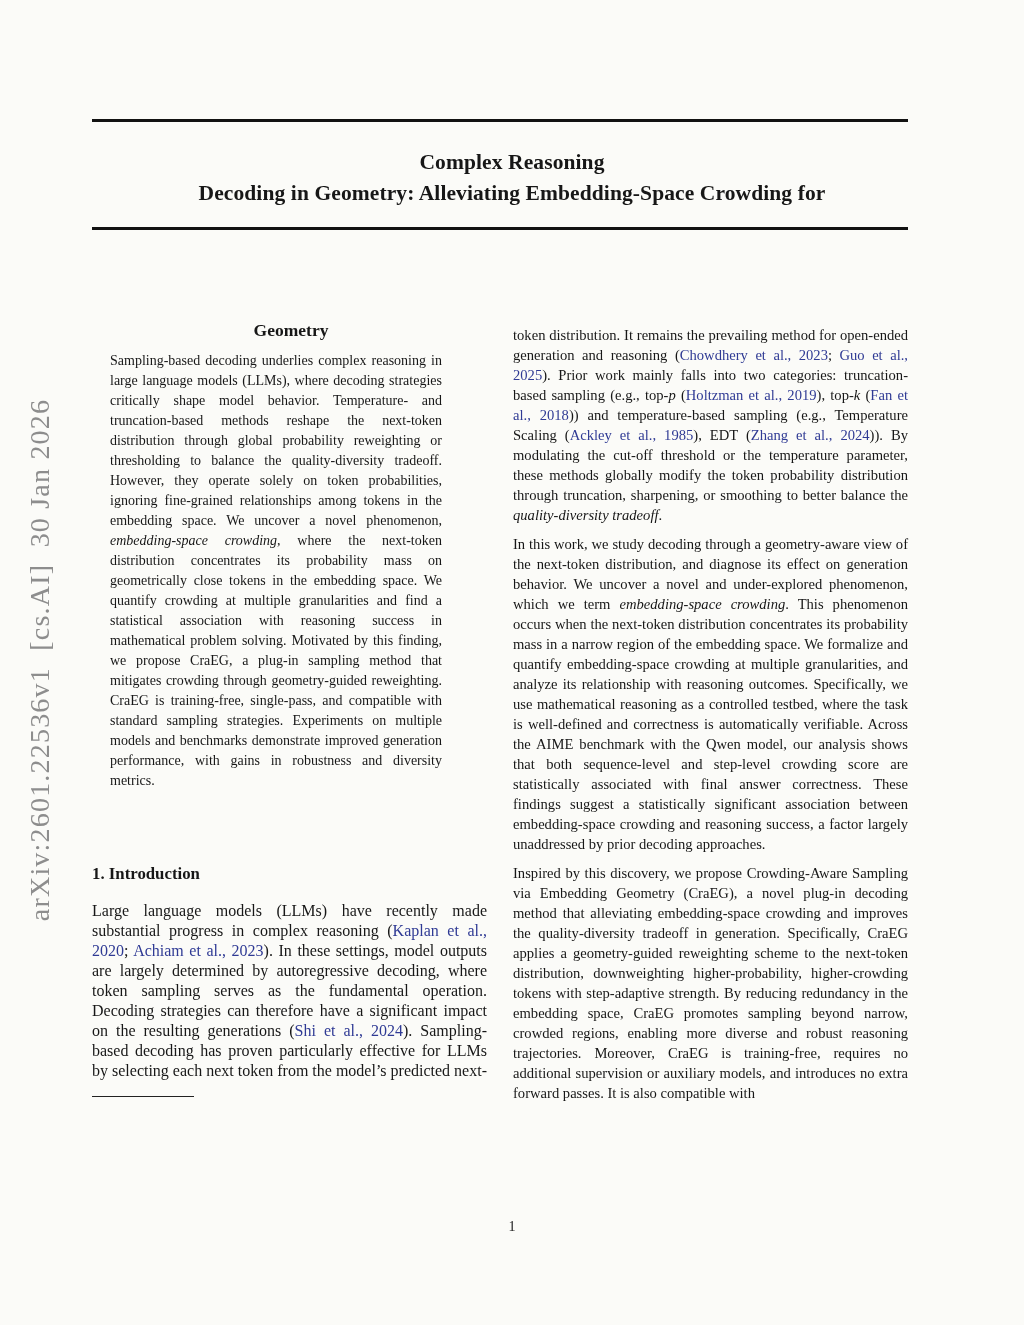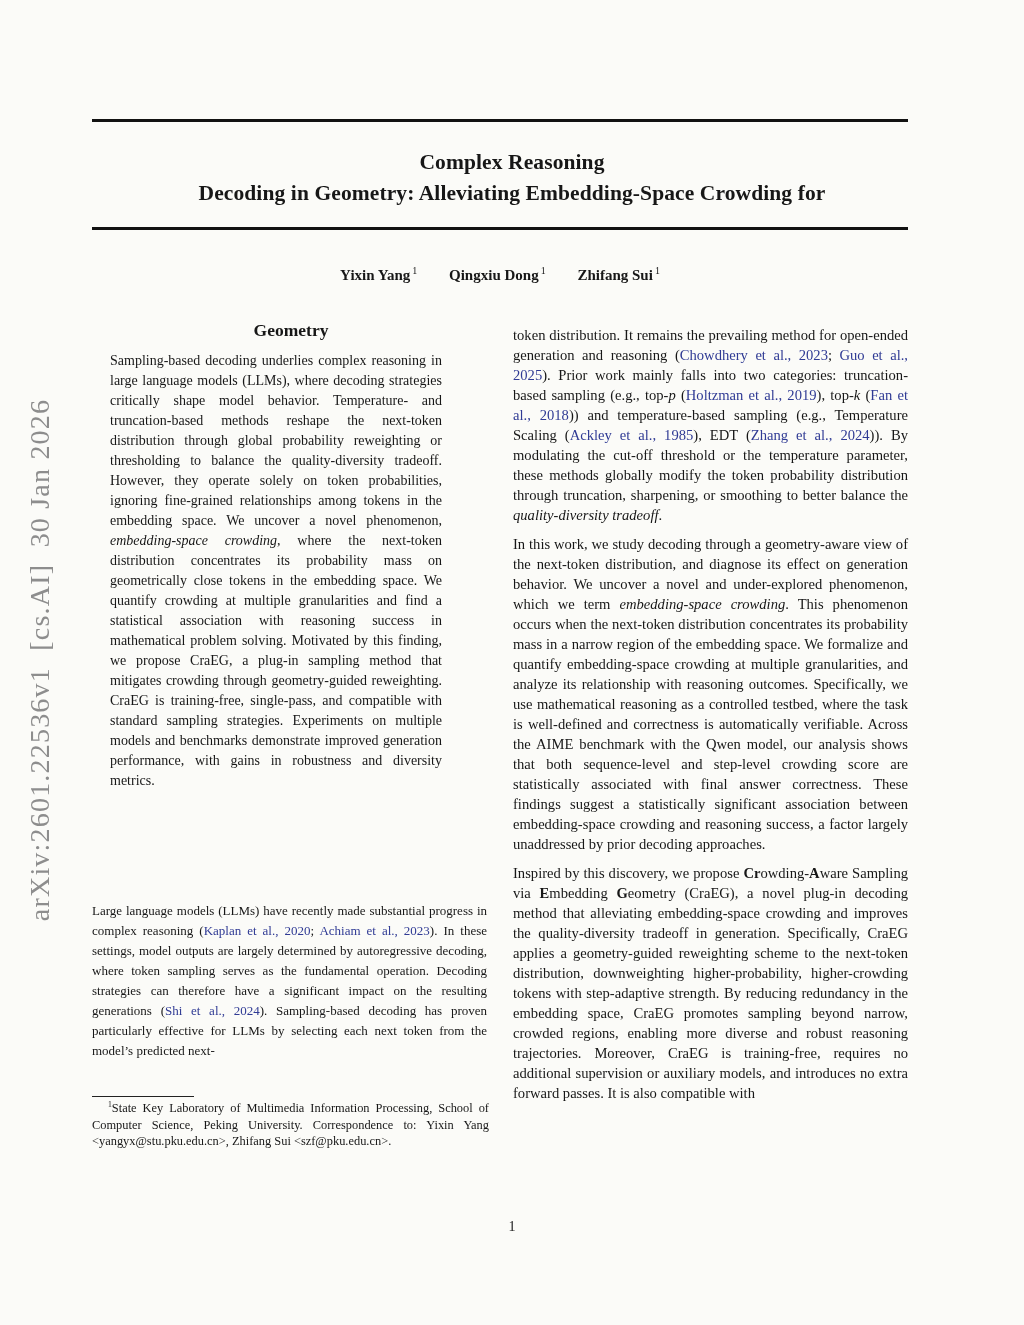--- a/index.html
+++ b/index.html
@@ -39,21 +39,21 @@
   .abstract-body{
     position:absolute;top:351px;left:110px;width:332px;
     font-size:14px;line-height:20px;text-align:justify;
   }
   .section-head{
     position:absolute;top:864px;left:92px;width:395px;
     font-weight:bold;font-size:16.8px;
   }
   .intro-left{
     position:absolute;top:901px;left:92px;width:395px;
-    font-size:13px;line-height:20px;text-align:justify;
+    font-size:16px;line-height:20px;text-align:justify;
   }
   .col-right{
     position:absolute;top:325px;left:513px;width:395px;
     font-size:14.6px;line-height:20px;text-align:justify;
   }
   .col-right p{margin:0 0 9px 0;}
   .footnote-rule{position:absolute;top:1096px;left:92px;width:102px;height:1px;background:#222;}
   .footnote{
     position:absolute;top:1100px;left:92px;width:397px;
     font-size:12.4px;line-height:16.6px;text-align:justify;text-indent:16px;
@@ -67,56 +67,51 @@
     text-align:center;font-size:14px;
   }
   .arxiv-side{
     position:absolute;left:40px;top:660px;
     transform:translate(-50%,-50%) rotate(-90deg);
     white-space:pre;
     color:var(--sidebar);
     font-size:28px;letter-spacing:1.2px;
   }
   .seg-i{font-style:italic;}
-  .seg-b{font-weight:bold;}
+  .seg-b{font-weight:normal;}
   .seg-c{color:var(--cite);}
   .seg-sup{vertical-align:super;font-size:.62em;line-height:0;}
 </style>
 </head>
 <body>
 
 <div class="page">
 
   <div class="arxiv-side">arXiv:2601.22536v1  [cs.AI]  30 Jan 2026</div>
 
   <div class="rule rule-top"></div>
 
   <div class="title">
     <div>Complex Reasoning</div>
     <div>Decoding in Geometry: Alleviating Embedding-Space Crowding for</div>
   </div>
 
   <div class="rule rule-mid"></div>
 
-  <div class="authors">
-    <span class="author"><span>Yixin Yang</span><sup>1</sup></span>
-    <span class="author"><span>Qingxiu Dong</span><sup>1</sup></span>
-    <span class="author"><span>Zhifang Sui</span><sup>1</sup></span>
-  </div>
 
   <div class="abstract-head">Geometry</div>
   <div class="abstract-body"><span>Sampling-based decoding underlies complex reasoning in large language models (LLMs), where decoding strategies critically shape model behavior. Temperature- and truncation-based methods reshape the next-token distribution through global probability reweighting or thresholding to balance the quality-diversity tradeoff. However, they operate solely on token probabilities, ignoring fine-grained relationships among tokens in the embedding space. We uncover a novel phenomenon, </span><span class="seg-i">embedding-space crowding</span><span>, where the next-token distribution concentrates its probability mass on geometrically close tokens in the embedding space. We quantify crowding at multiple granularities and find a statistical association with reasoning success in mathematical problem solving. Motivated by this finding, we propose CraEG, a plug-in sampling method that mitigates crowding through geometry-guided reweighting. CraEG is training-free, single-pass, and compatible with standard sampling strategies. Experiments on multiple models and benchmarks demonstrate improved generation performance, with gains in robustness and diversity metrics.</span></div>
 
+  <div class="section-head">1. Introduction</div>
   <div class="intro-left"><span>Large language models (LLMs) have recently made substantial progress in complex reasoning (</span><span class="seg-c">Kaplan et al., 2020</span><span>; </span><span class="seg-c">Achiam et al., 2023</span><span>). In these settings, model outputs are largely determined by autoregressive decoding, where token sampling serves as the fundamental operation. Decoding strategies can therefore have a significant impact on the resulting generations (</span><span class="seg-c">Shi et al., 2024</span><span>). Sampling-based decoding has proven particularly effective for LLMs by selecting each next token from the model’s predicted next-</span></div>
 
   <div class="col-right">
     <p><span>token distribution. It remains the prevailing method for open-ended generation and reasoning (</span><span class="seg-c">Chowdhery et al., 2023</span><span>; </span><span class="seg-c">Guo et al., 2025</span><span>). Prior work mainly falls into two categories: truncation-based sampling (e.g., top-</span><span class="seg-i">p</span><span> (</span><span class="seg-c">Holtzman et al., 2019</span><span>), top-</span><span class="seg-i">k</span><span> (</span><span class="seg-c">Fan et al., 2018</span><span>)) and temperature-based sampling (e.g., Temperature Scaling (</span><span class="seg-c">Ackley et al., 1985</span><span>), EDT (</span><span class="seg-c">Zhang et al., 2024</span><span>)). By modulating the cut-off threshold or the temperature parameter, these methods globally modify the token probability distribution through truncation, sharpening, or smoothing to better balance the </span><span class="seg-i">quality-diversity tradeoff</span><span>.</span></p>
     <p><span>In this work, we study decoding through a geometry-aware view of the next-token distribution, and diagnose its effect on generation behavior. We uncover a novel and under-explored phenomenon, which we term </span><span class="seg-i">embedding-space crowding</span><span>. This phenomenon occurs when the next-token distribution concentrates its probability mass in a narrow region of the embedding space. We formalize and quantify embedding-space crowding at multiple granularities, and analyze its relationship with reasoning outcomes. Specifically, we use mathematical reasoning as a controlled testbed, where the task is well-defined and correctness is automatically verifiable. Across the AIME benchmark with the Qwen model, our analysis shows that both sequence-level and step-level crowding score are statistically associated with final answer correctness. These findings suggest a statistically significant association between embedding-space crowding and reasoning success, a factor largely unaddressed by prior decoding approaches.</span></p>
     <p><span>Inspired by this discovery, we propose </span><span class="seg-b">Cr</span><span>owding-</span><span class="seg-b">A</span><span>ware Sampling via </span><span class="seg-b">E</span><span>mbedding </span><span class="seg-b">G</span><span>eometry (CraEG), a novel plug-in decoding method that alleviating embedding-space crowding and improves the quality-diversity tradeoff in generation. Specifically, CraEG applies a geometry-guided reweighting scheme to the next-token distribution, downweighting higher-probability, higher-crowding tokens with step-adaptive strength. By reducing redundancy in the embedding space, CraEG promotes sampling beyond narrow, crowded regions, enabling more diverse and robust reasoning trajectories. Moreover, CraEG is training-free, requires no additional supervision or auxiliary models, and introduces no extra forward passes. It is also compatible with</span></p>
   </div>
 
   <div class="footnote-rule"></div>
-  <div class="footnote"><span class="seg-sup">1</span><span>State Key Laboratory of Multimedia Information Processing, School of Computer Science, Peking University. Correspondence to: Yixin Yang &lt;yangyx@stu.pku.edu.cn&gt;, Zhifang Sui &lt;szf@pku.edu.cn&gt;.</span></div>
 
 
   <div class="page-num">1</div>
 
 </div>
 
 </body></html>

